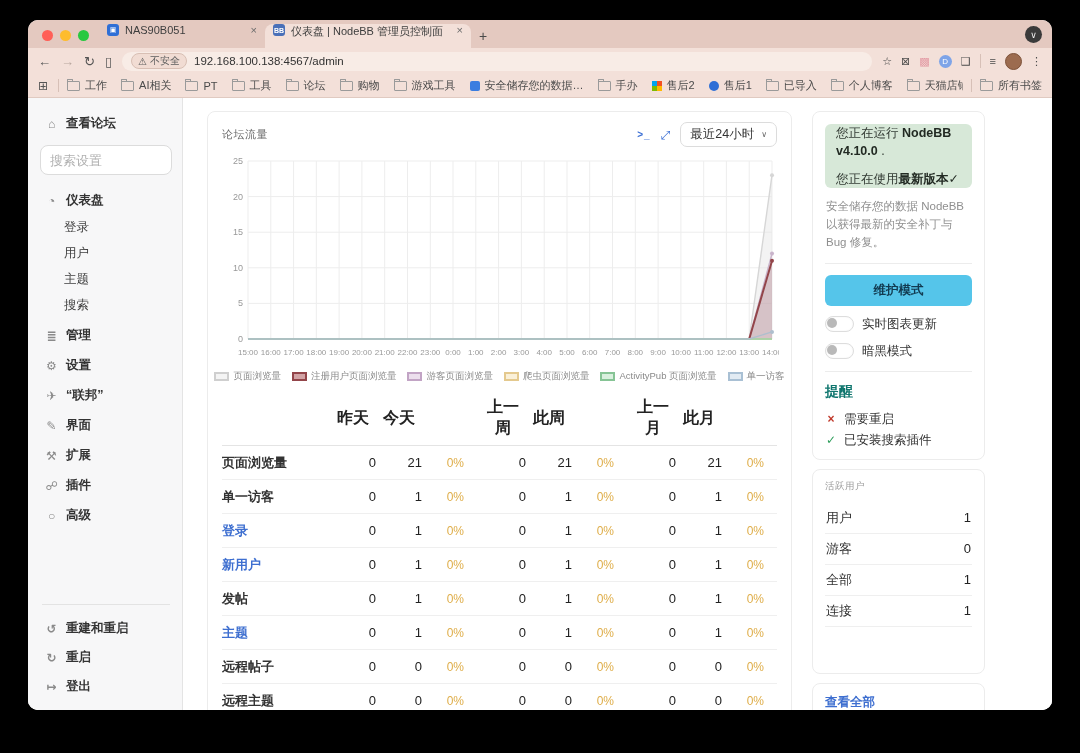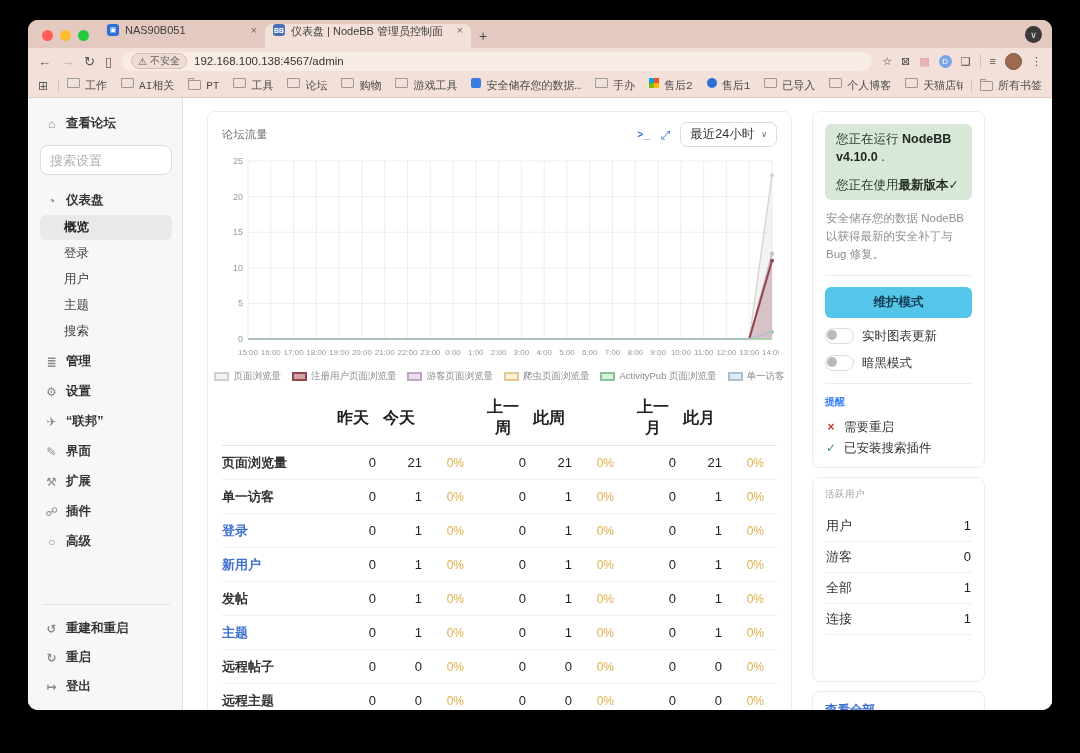--- a/index.html
+++ b/index.html
@@ -32,21 +32,21 @@
   .ext-ic{font-size:11px;color:#4c4c4c;}
   .ext-pink{color:#e39aa4;}
   .ext-blue{width:13px;height:13px;border-radius:50%;background:#7ea4e8;color:#fff;font-size:8px;display:flex;align-items:center;justify-content:center;}
   .tb-sep{width:1px;height:14px;background:#d7c0b7;}
   .avatar{width:15px;height:15px;border-radius:50%;background:#9c6b4f;border:1px solid #7d523a;}
 
   .bookmarks{height:23px;background:#f3e0d9;border-bottom:1px solid #e0cac1;display:flex;align-items:center;padding:0 10px;gap:4px;flex:0 0 auto;font-size:11px;color:#4a4a4a;}
   .bm-apps{font-size:12px;color:#555;margin-right:2px;}
   .bm-sep{width:1px;height:13px;background:#d7c0b7;margin:0 4px;}
   .bm-list{display:flex;align-items:center;gap:14px;flex:1;min-width:0;overflow:hidden;}
-  .bm-item{display:flex;align-items:flex-start;gap:5px;white-space:nowrap;font-family:Liberation Mono, monospace;}
+  .bm-item{display:flex;align-items:center;gap:5px;white-space:nowrap;}
   .bm-ico{display:inline-block;position:relative;width:11px;height:8px;flex:0 0 auto;}
   .bm-ico.folder{border:1px solid #9a9a9a;border-radius:1px;}
   .bm-ico.folder::before{content:"";position:absolute;top:-3px;left:-1px;width:4px;height:2px;border:1px solid #9a9a9a;border-bottom:none;border-radius:1px 1px 0 0;}
   .bm-ico.app-blue{width:10px;height:10px;background:#3b7de0;border-radius:2px;}
   .bm-ico.app-ms{width:10px;height:10px;background:conic-gradient(#f25022 0 25%,#ffb900 0 50%,#7fba00 0 75%,#00a4ef 0 100%);}
   .bm-ico.app-circle{width:10px;height:10px;background:#2f6fd6;border-radius:50%;}
   .bm-all{display:flex;align-items:center;gap:5px;white-space:nowrap;}
 
   
   .appbody{flex:1;display:flex;min-height:0;background:#fff;}
@@ -84,30 +84,30 @@
   .th{font-size:16px;font-weight:bold;color:#222;text-align:center;}
   .trow{border-bottom:1px solid #efefef;padding:7.5px 0;}
   .trow:last-child{border-bottom:none;}
   .tlabel{font-size:13px;color:#333;font-weight:bold;text-align:left;}
   .tlabel.link{color:#3e6fd0;}
   .tnum{font-size:13px;color:#222;text-align:right;}
   .tpct{font-size:12px;color:#dfae4a;text-align:right;}
 
   .right-col{position:absolute;left:629px;top:13px;width:173px;display:flex;flex-direction:column;gap:9px;}
   .r-card1{padding:12px 12px 10px 12px;}
-  .notice{background:#d7e8d8;border-radius:6px;padding:6px 11px;font-size:12.5px;color:#333b34;line-height:1.45;}
+  .notice{background:#d7e8d8;border-radius:6px;padding:0 11px;font-size:12.5px;color:#333b34;line-height:1.45;}
   .notice b{color:#222a23;}
   .notice .n-p2{margin-top:10px;}
   .r-note{font-size:11.5px;color:#8f8f8f;line-height:1.55;margin:10px 1px 0 1px;}
   .r-hr{height:1px;background:#ececec;margin:11px 0;}
   .mt-btn{display:block;width:100%;background:#55c5ea;border:none;border-radius:6px;padding:7px 0;text-align:center;font-size:12.5px;font-weight:bold;color:#123a50;font-family:inherit;}
   .tg-row{display:flex;align-items:center;gap:8px;margin-top:10px;font-size:12.5px;color:#333;}
   .toggle{width:27px;height:14px;border:1px solid #ddd;border-radius:8px;background:#fff;position:relative;flex:0 0 auto;box-shadow:inset 0 0 2px rgba(0,0,0,.06);}
   .toggle::after{content:"";position:absolute;left:1px;top:1px;width:10px;height:10px;border-radius:50%;background:#b9b9b9;}
-  .alert-title{font-size:10px;font-weight:bold;color:#3b82f6;margin-bottom:10px;}
+  .alert-title{font-size:14px;font-weight:bold;color:#0f766e;margin-bottom:10px;}
   .alert-row{display:flex;align-items:center;gap:7px;font-size:12.5px;color:#333;margin-top:4px;}
   .al-ic{width:12px;text-align:center;font-weight:bold;font-size:12px;}
   .al-err{color:#c0392b;} .al-ok{color:#2e9e5b;}
 
   .r-card2{padding:10px 12px 46px 12px;}
   .r-label{font-size:9.5px;color:#9a9a9a;letter-spacing:.5px;}
   .au-rows{margin-top:10px;}
   .au-row{display:flex;align-items:center;justify-content:space-between;font-size:13px;color:#333;padding:6px 1px;border-bottom:1px solid #efefef;}
   .au-row .au-val{color:#222;}
   .r-card3{padding:10px 12px 20px 12px;}
@@ -255,23 +255,20 @@
       </div>
       <div class="sb-search">
         <input type="text" placeholder="搜索设置" style="">
       </div>
       <div class="sb-row sb-section">
         <span class="sb-ic">◔</span>
         <span>仪表盘</span>
       </div>
       <div>
 
-          <div class="sb-sub active">
-            <span>概览</span>
-          </div>
 
           <div class="sb-sub plain">
             <span>登录</span>
           </div>
 
           <div class="sb-sub plain">
             <span>用户</span>
           </div>
 
           <div class="sb-sub plain">

